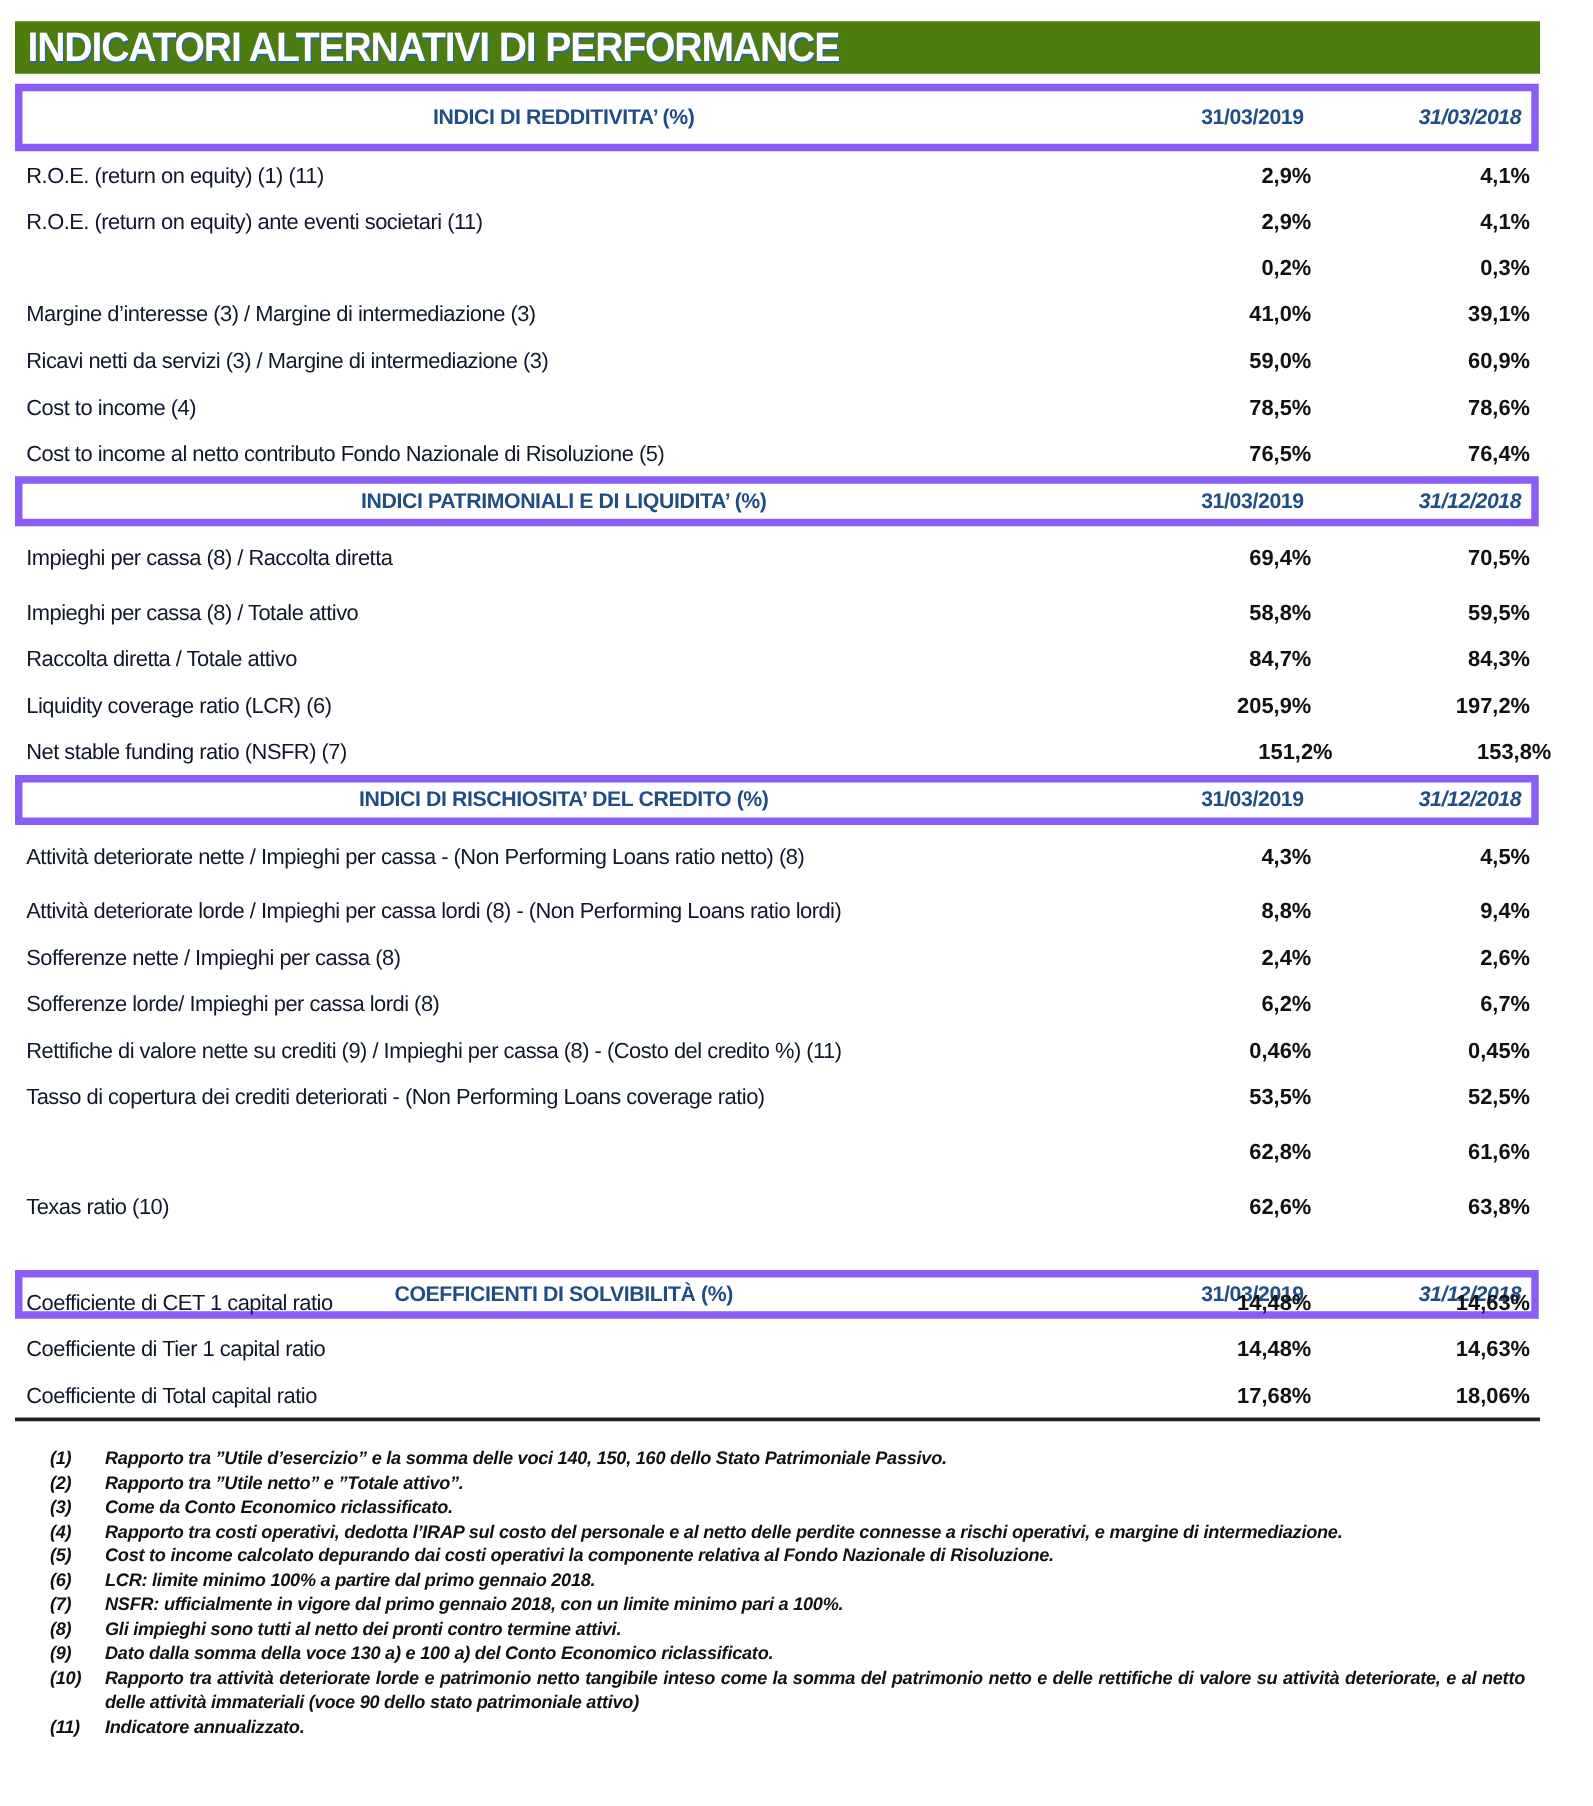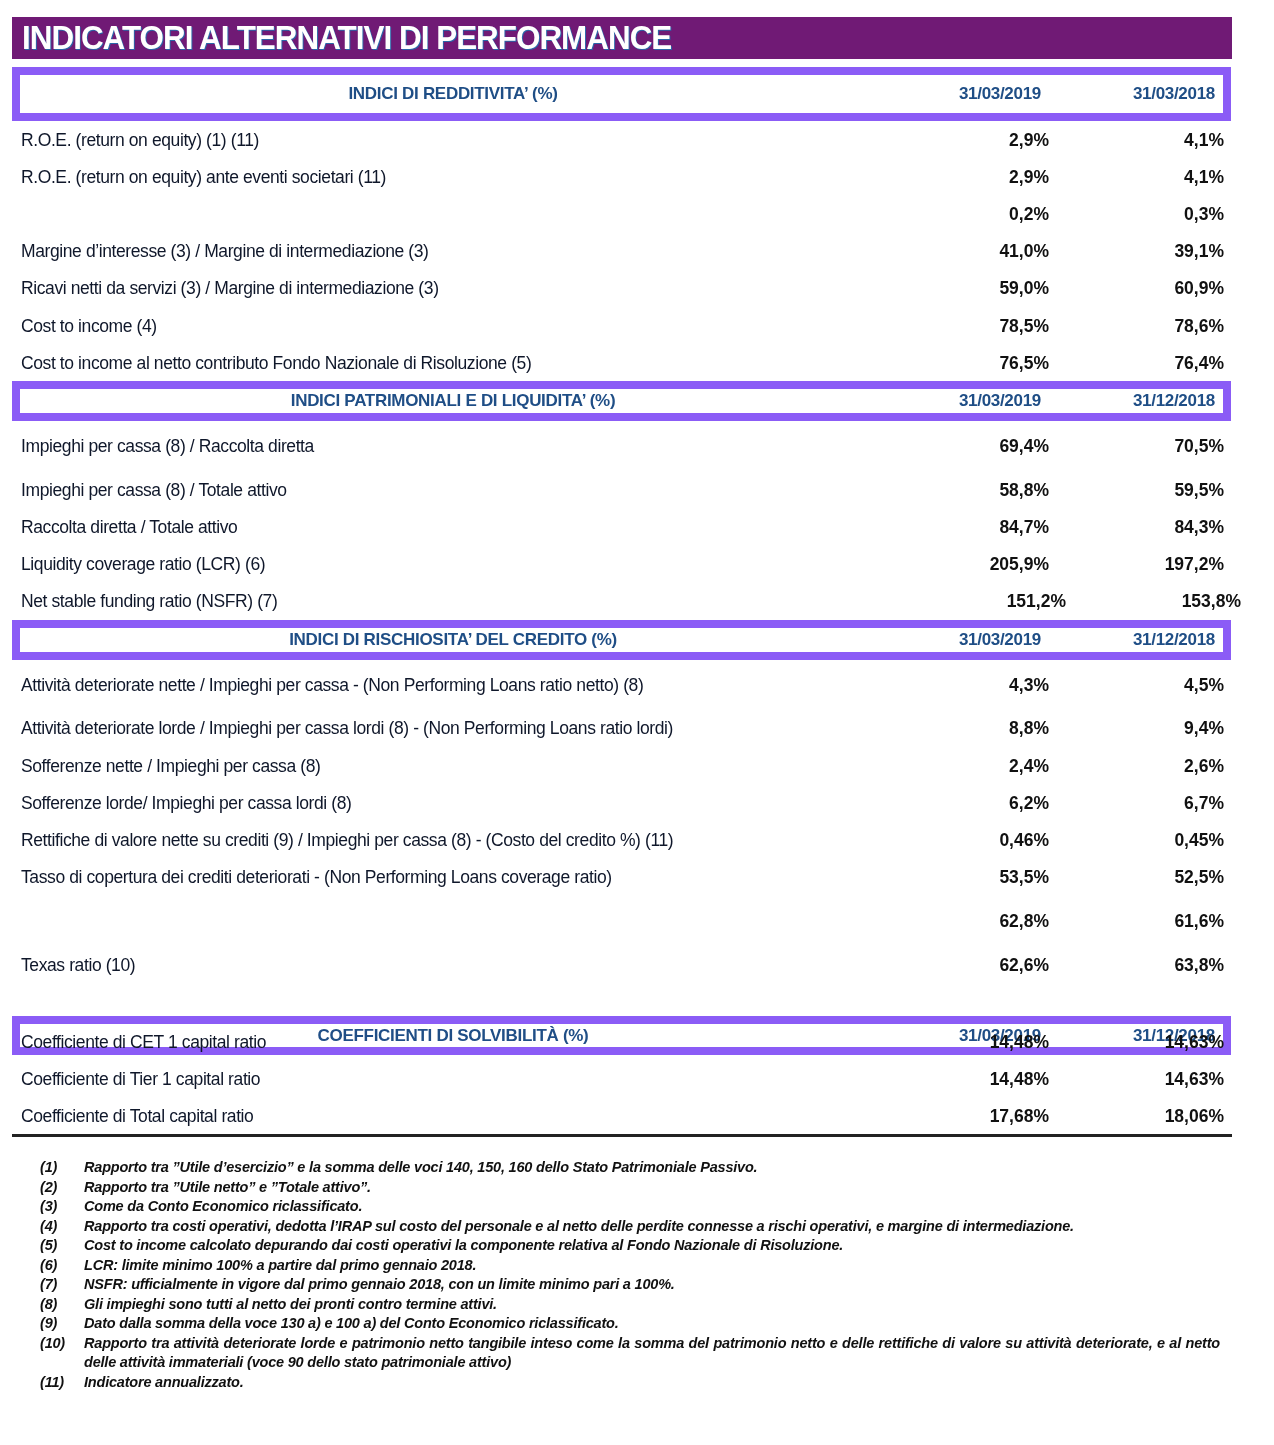--- a/index.html
+++ b/index.html
@@ -3,41 +3,41 @@
 <meta charset="utf-8">
 <style>
   html, body { margin: 0; padding: 0; background: #ffffff; }
   body {
     width: 1274px; height: 1445px; position: relative; overflow: hidden;
     font-family: "Liberation Sans", "DejaVu Sans", sans-serif;
     color: #111111;
   }
   .title-bar {
     position: absolute; left: 12px; top: 17px; width: 1220px; height: 42px;
-    background: #701a75;
+    background: #4d7c0f;
   }
   .title-bar .title {
     position: absolute; left: 10px; top: 2px;
     font-size: 33px; font-weight: bold; color: #ffffff;
     letter-spacing: -1px; line-height: 38px;
     text-shadow: 1px 1px 0 #2a66a8;
     transform: scaleX(0.95); transform-origin: left center;
   }
   .section-header {
     position: absolute; left: 12px; width: 1219px;
-    border: 8px solid #8b5cf6; box-sizing: border-box;
+    border: 6px solid #8b5cf6; box-sizing: border-box;
     background: #ffffff;
   }
   .section-header .sh-title, .section-header .sh-col1, .section-header .sh-col2 {
     position: absolute; top: 0; bottom: 0; display: flex; align-items: center;
     font-weight: bold; color: #1f4e86; font-size: 17px; letter-spacing: -0.3px;
   }
   .section-header .sh-title { left: 0; width: 866px; justify-content: center; }
   .section-header .sh-col1 { right: 182px; justify-content: flex-end; }
-  .section-header .sh-col2 { right: 8px; justify-content: flex-end; }
+  .section-header .sh-col2 { right: 8px; justify-content: flex-end; font-style: italic; }
   .row {
     position: absolute; left: 0; width: 1274px; height: 30px;
   }
   .row .label {
     position: absolute; left: 21px; top: 0; line-height: 30px;
     font-size: 17.5px; font-weight: normal; color: #0f172a;
     letter-spacing: -0.4px; white-space: nowrap;
   }
   .row .v1, .row .v2 {
     position: absolute; top: 0; line-height: 30px;

